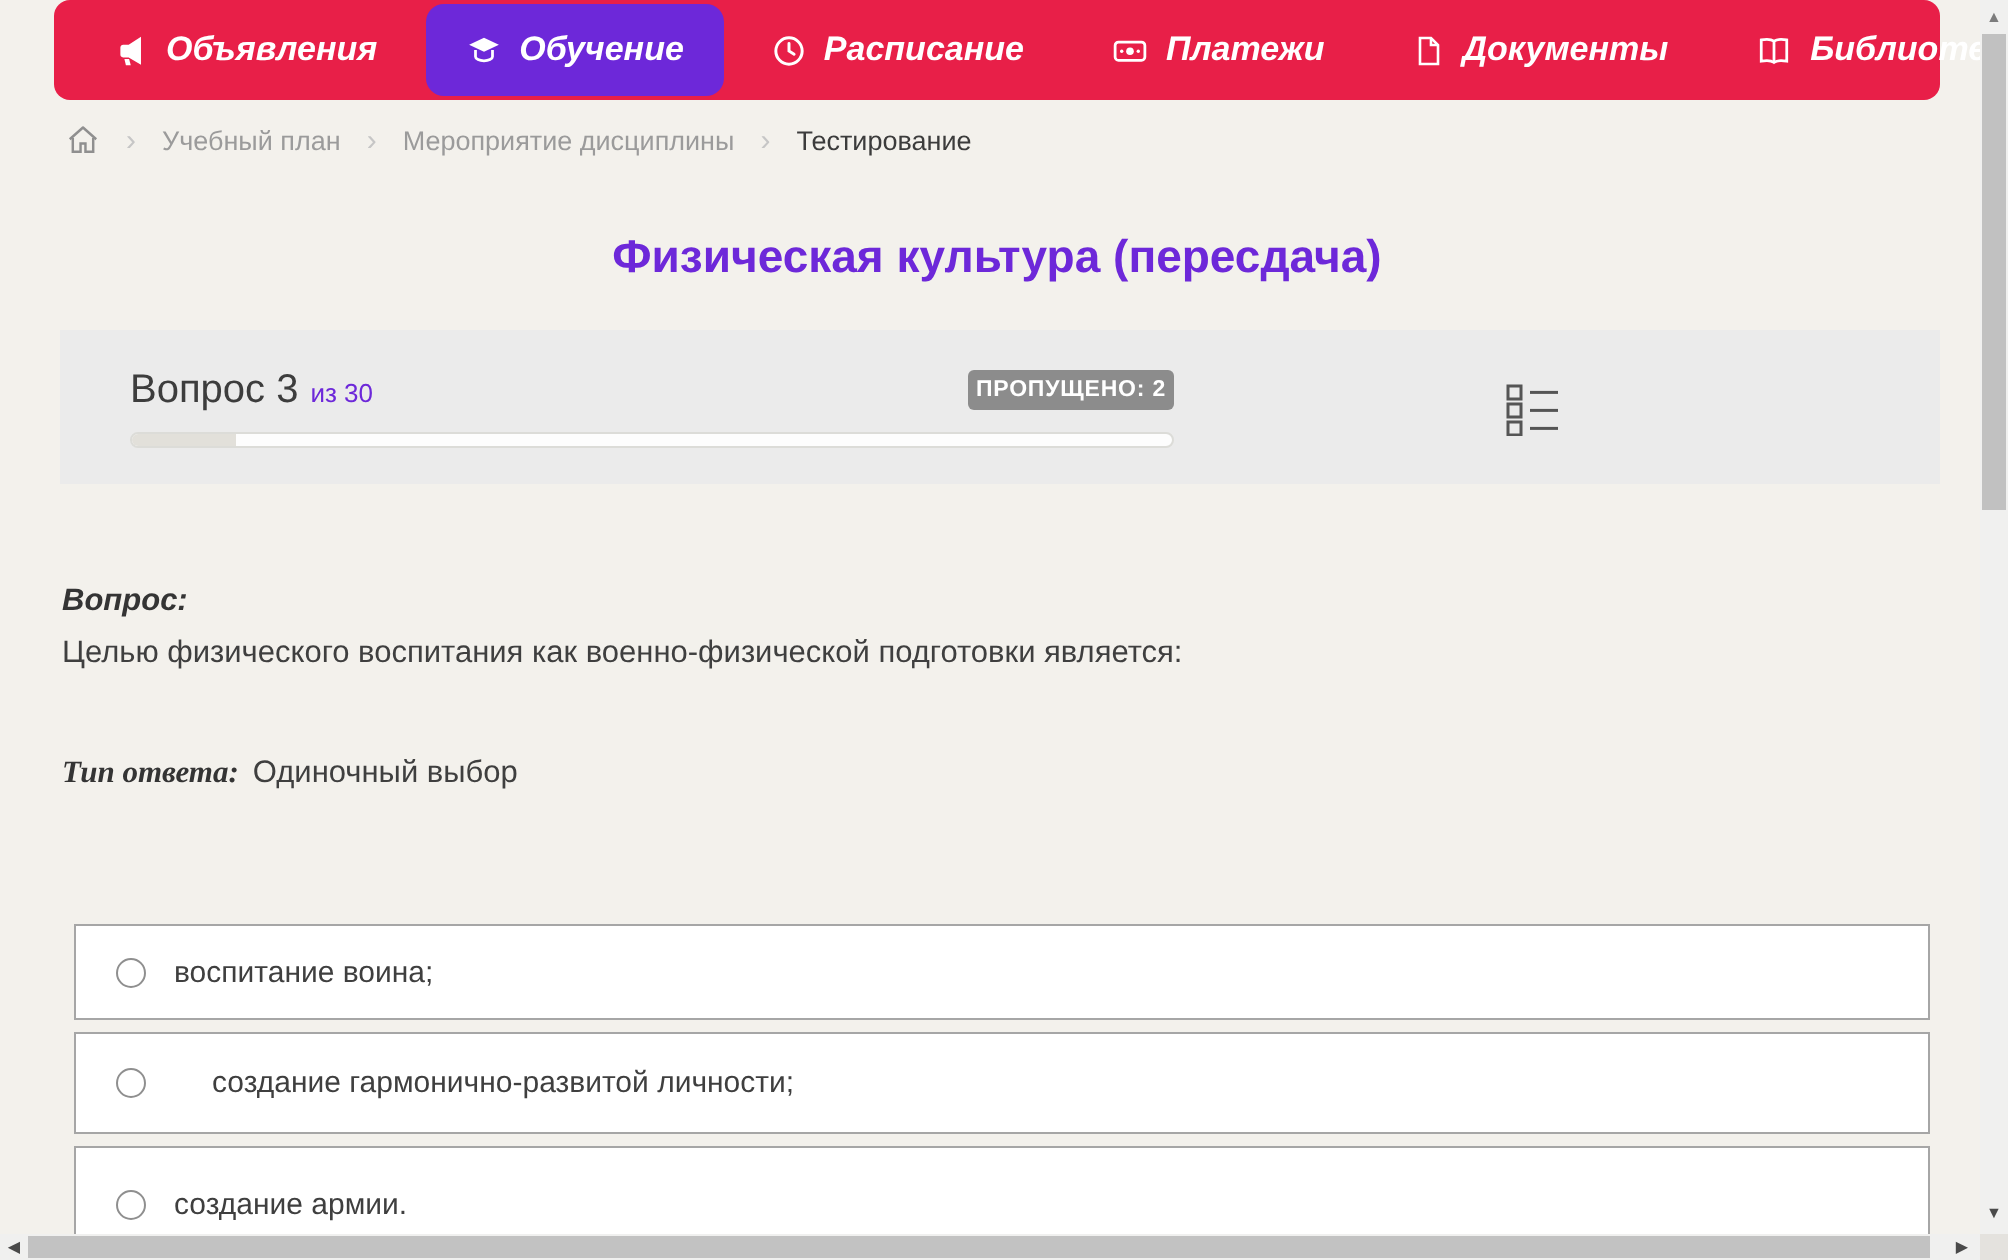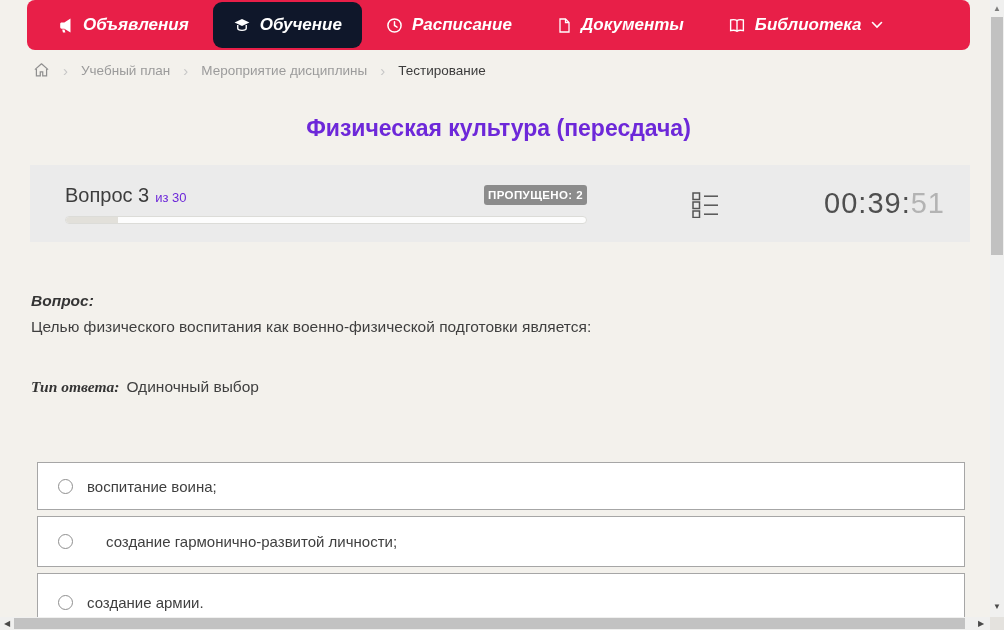--- a/index.html
+++ b/index.html
@@ -16,21 +16,21 @@
     position:absolute; left:27px; top:0; width:943px; height:50px;
     background:#e81f48; border-radius:8px;
     display:flex; align-items:center; padding:0 8px;font-style:italic;
   }
   .nav-item {
     display:flex; align-items:center; gap:9px;
     height:46px; padding:0 20px; margin:0 2px;
     border-radius:9px; color:#fff;
     font-size:17px; font-weight:bold; cursor:pointer; white-space:nowrap;
   }
-  .nav-item.active { background:#0f172a; }
+  .nav-item.active { background:#6d28d9; }
   .nav-item svg { display:block; }
 
   
   .breadcrumb {
     position:absolute; left:33px; top:62px;
     display:flex; align-items:center; gap:13px;
     font-size:13.5px; color:#9b9b9b;
   }
   .crumb-sep { color:#c6c6c6; font-size:15px; line-height:1; }
   .crumb { cursor:pointer; }
@@ -133,20 +133,31 @@
     <span>Обучение</span>
   </div>
   <div class="nav-item">
     <span>
       <svg width="17" height="17" viewBox="0 0 16 16">
           <circle cx="8" cy="8" r="6.2" fill="none" stroke="#fff" stroke-width="1.4"></circle>
           <path d="M8 4.5V8l2.4 1.5" fill="none" stroke="#fff" stroke-width="1.4" stroke-linecap="round"></path>
         </svg>
     </span>
     <span>Расписание</span>
+  </div>
+  <div class="nav-item">
+    <span>
+      <svg width="18" height="17" viewBox="0 0 16 16">
+          <rect x="1" y="3.8" width="14" height="8.6" rx="1.6" fill="none" stroke="#fff" stroke-width="1.3"></rect>
+          <circle cx="8" cy="8.1" r="1.8" fill="#fff"></circle>
+          <circle cx="4.1" cy="8.1" r=".8" fill="#fff"></circle>
+          <circle cx="11.9" cy="8.1" r=".8" fill="#fff"></circle>
+        </svg>
+    </span>
+    <span>Платежи</span>
   </div>
   <div class="nav-item">
     <span>
       <svg width="16" height="17" viewBox="0 0 16 16">
           <path d="M4 1.5h5.5L13 5v9.5H4z" fill="none" stroke="#fff" stroke-width="1.3"></path>
           <path d="M9.5 1.5V5H13" fill="none" stroke="#fff" stroke-width="1.3"></path>
         </svg>
     </span>
     <span>Документы</span>
   </div>
@@ -202,23 +213,20 @@
             <rect x="1" y="3" width="6.5" height="6.5"></rect>
             <rect x="1" y="12" width="6.5" height="6.5"></rect>
             <rect x="1" y="21" width="6.5" height="6.5"></rect>
             <line x1="12" y1="6.2" x2="26" y2="6.2"></line>
             <line x1="12" y1="15.2" x2="26" y2="15.2"></line>
             <line x1="12" y1="24.2" x2="26" y2="24.2"></line>
           </g>
         </svg>
     </span>
   </div>
-  <div class="q-timer">
-    <span>00:39:</span><span class="secs">51</span>
-  </div>
 </div>
 
 <div class="q-caption">Вопрос:</div>
 <div class="q-text">Целью физического воспитания как военно-физической подготовки является:</div>
 <div class="q-type">
   <span class="t-cap">Тип ответа:</span><span>Одиночный выбор</span>
 </div>
 
 <div class="answers">
   <div class="option h1">

